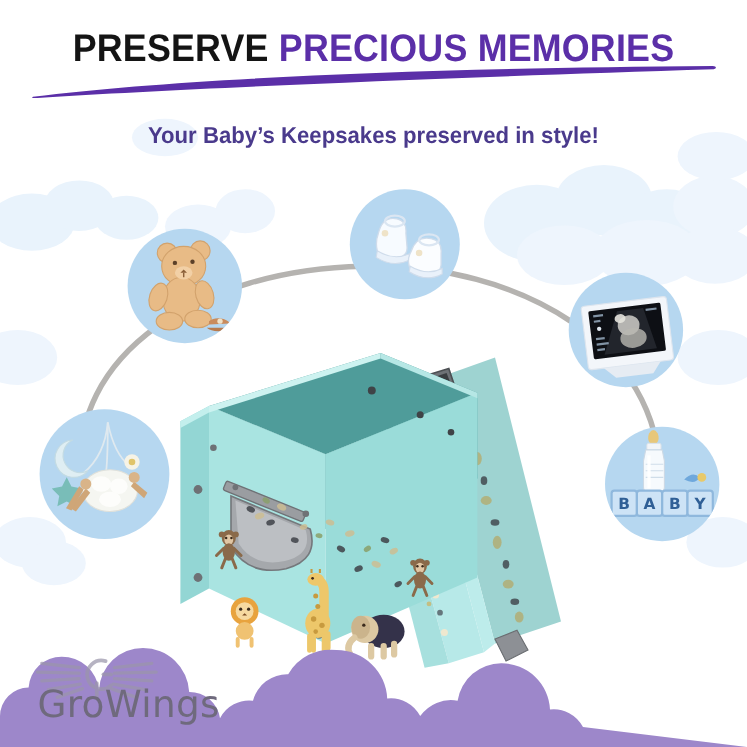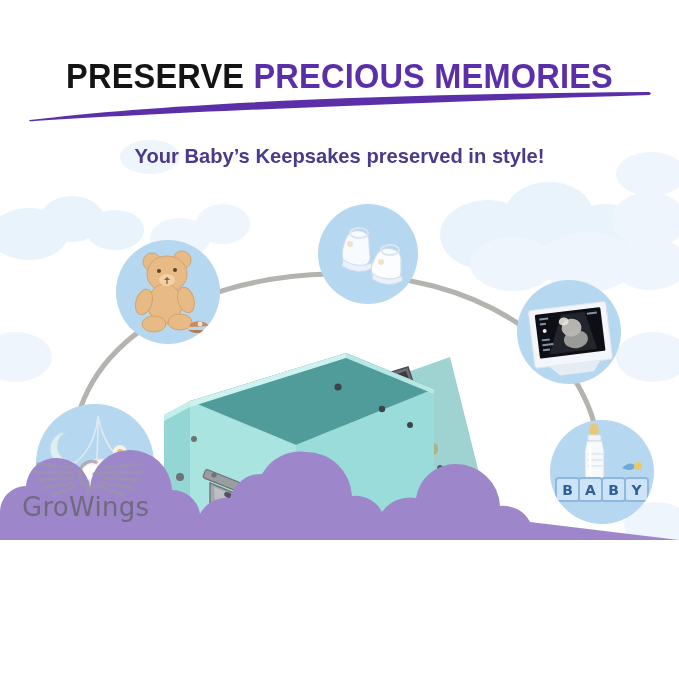--- a/index.html
+++ b/index.html
@@ -2,21 +2,21 @@
 <html><head>
 <meta charset="utf-8">
 <style>
   html,body{margin:0;padding:0;}
   body{
     width:679px;height:679px;
     background:#ffffff;
     font-family:"Liberation Sans", sans-serif;
     overflow:hidden;
   }
-  #stage{position:relative;width:679px;height:508px;background:#fff;overflow:hidden;margin-top:32px;}
+  #stage{position:relative;width:679px;height:679px;background:#fff;overflow:hidden;}
 
   
   .bgcloud{position:absolute;border-radius:50%;background:#e9f3fc;}
   .bgcloud.soft{background:#eef5fd;}
 
   
   #headline{
     position:absolute;left:0;top:24px;width:679px;
     text-align:center;
     font-size:35px;font-weight:bold;
@@ -47,22 +47,22 @@
 
   
   #product{position:absolute;left:150px;top:285px;width:420px;height:330px;}
 
   
   #botclouds{position:absolute;left:0;bottom:0;width:679px;height:110px;}
 
   
   #logo{position:absolute;left:22px;bottom:18px;width:150px;height:70px;}
   #logo-text{
-    position:absolute;left:22px;bottom:18px;
-    font-size:26px;color:#6f6a7d;letter-spacing:.3px;
+    position:absolute;left:34px;bottom:18px;
+    font-size:34px;color:#6f6a7d;letter-spacing:.3px;
     font-family:"DejaVu Sans", sans-serif;
   }
 </style>
 </head>
 <body>
 
 <div id="stage">
 
   <div>
     <div class="bgcloud" style="left:-10px;top:176px;width:78px;height:52px;"></div>

